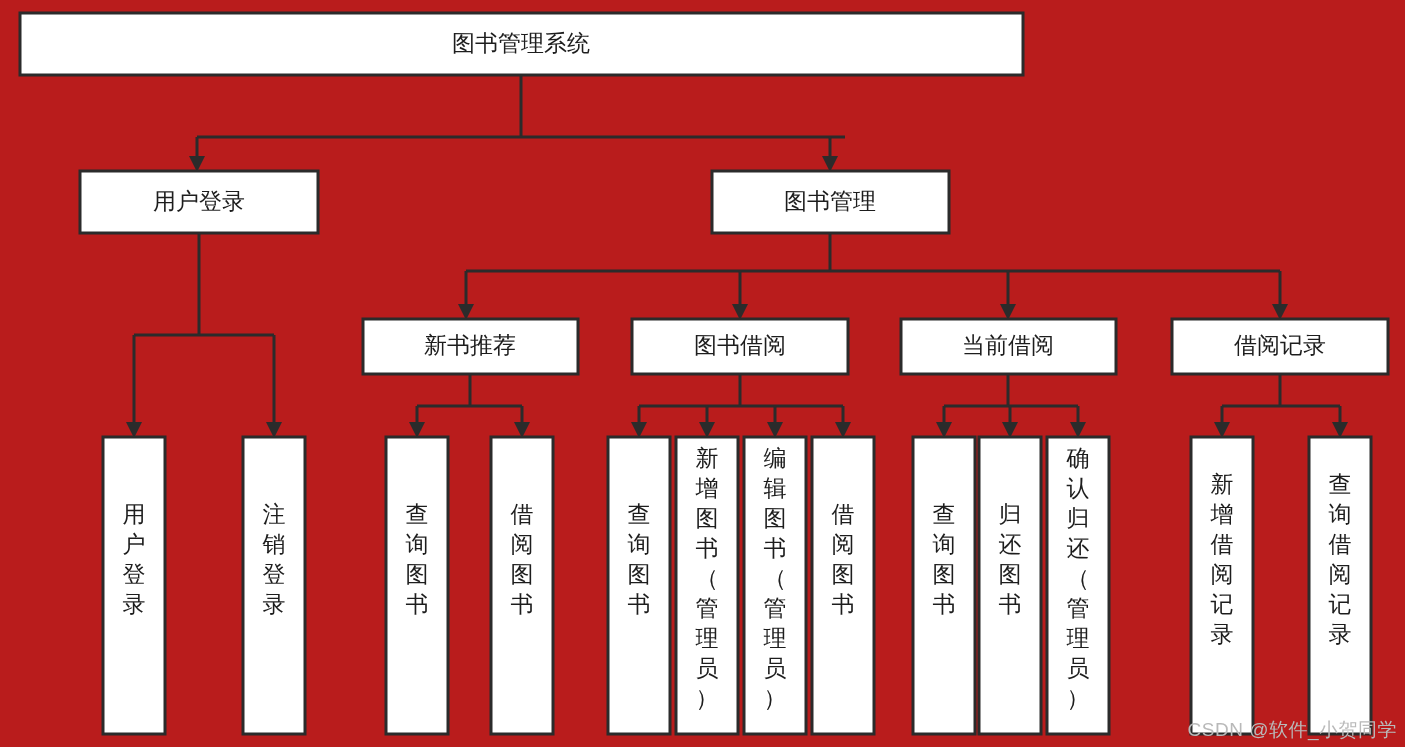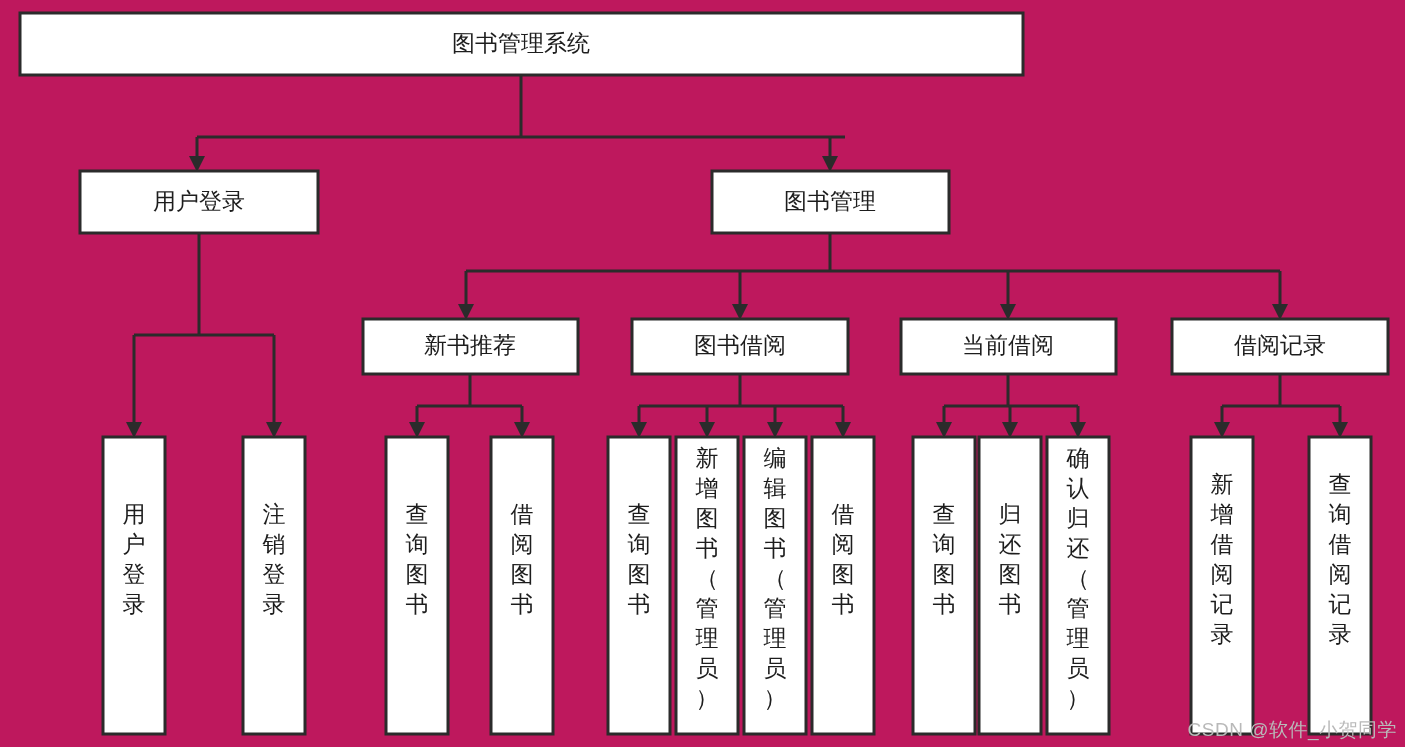--- a/index.html
+++ b/index.html
@@ -10,21 +10,21 @@
   body {
     width: 1405px;
     height: 747px;
     font-family: "Liberation Sans", "DejaVu Sans", sans-serif;
     overflow: hidden;
   }
   #diagram-root {
     position: relative;
     width: 1405px;
     height: 747px;
-    background: #be185d;
+    background: #b91c1c;
     text-align: center;
   }
   svg#tree-svg {
     position: absolute;
     top: 0;
     left: 0;
     width: 1405px;
     height: 747px;
   }
   .node-rect {

